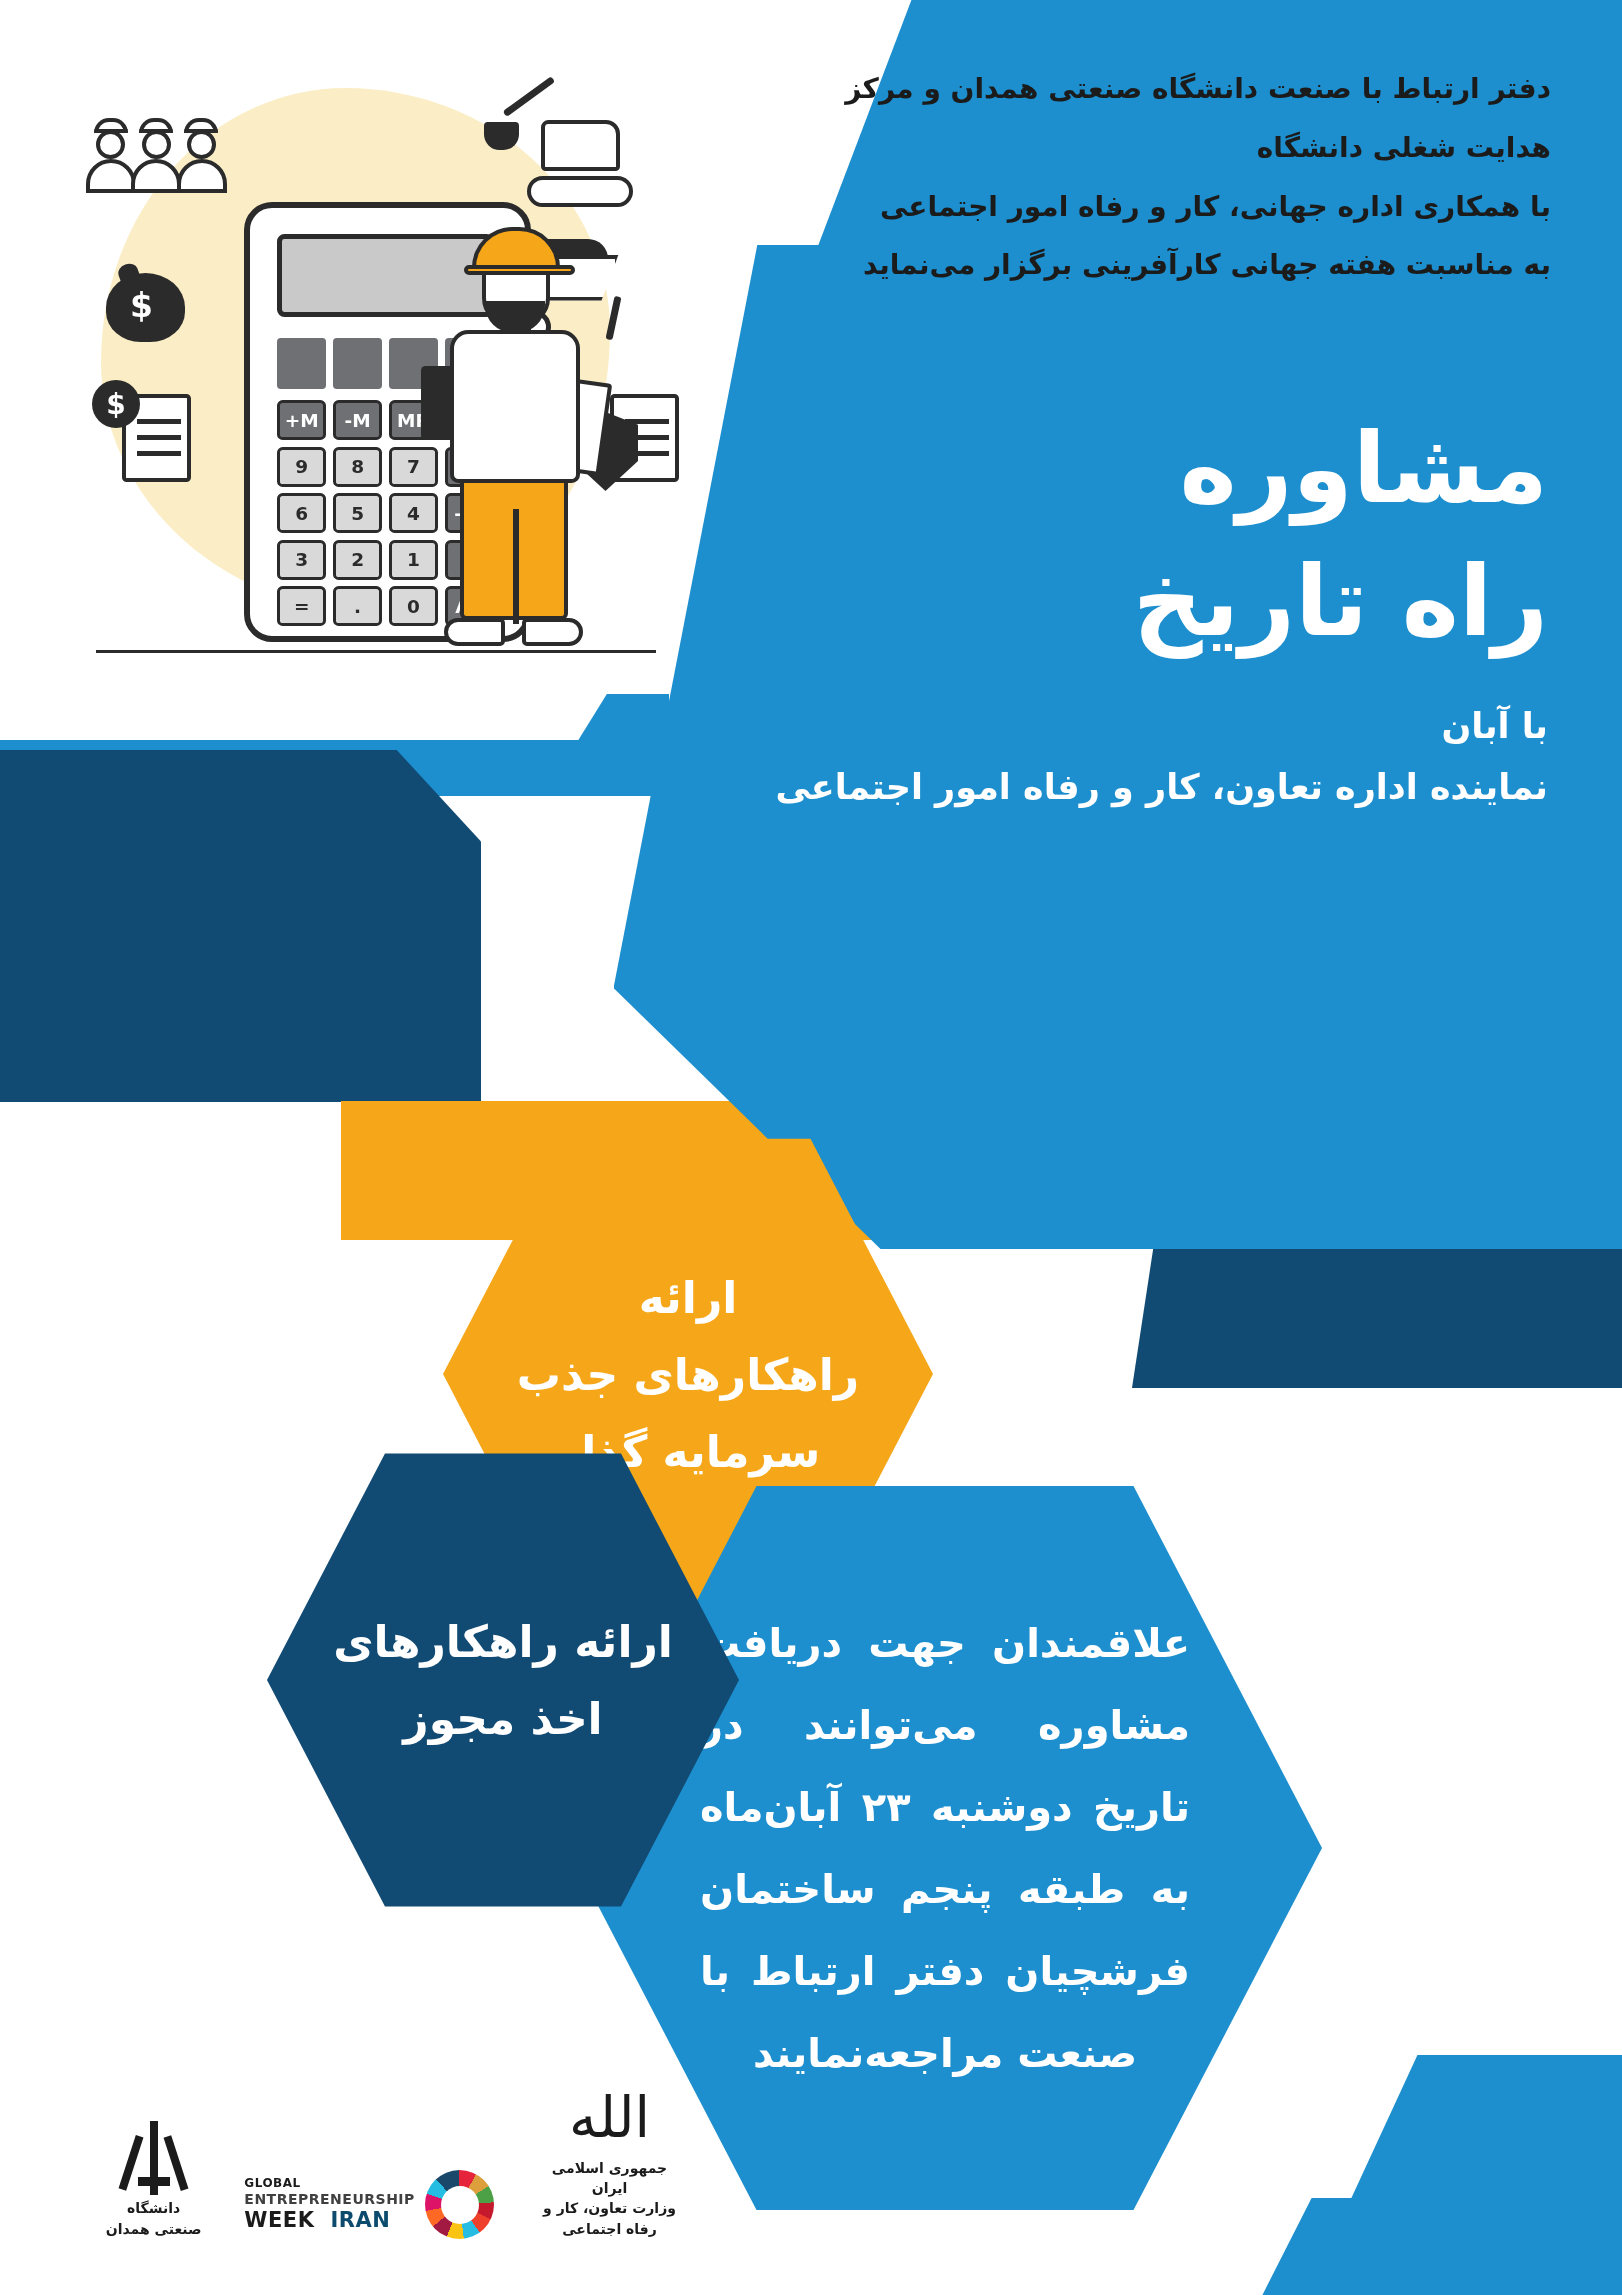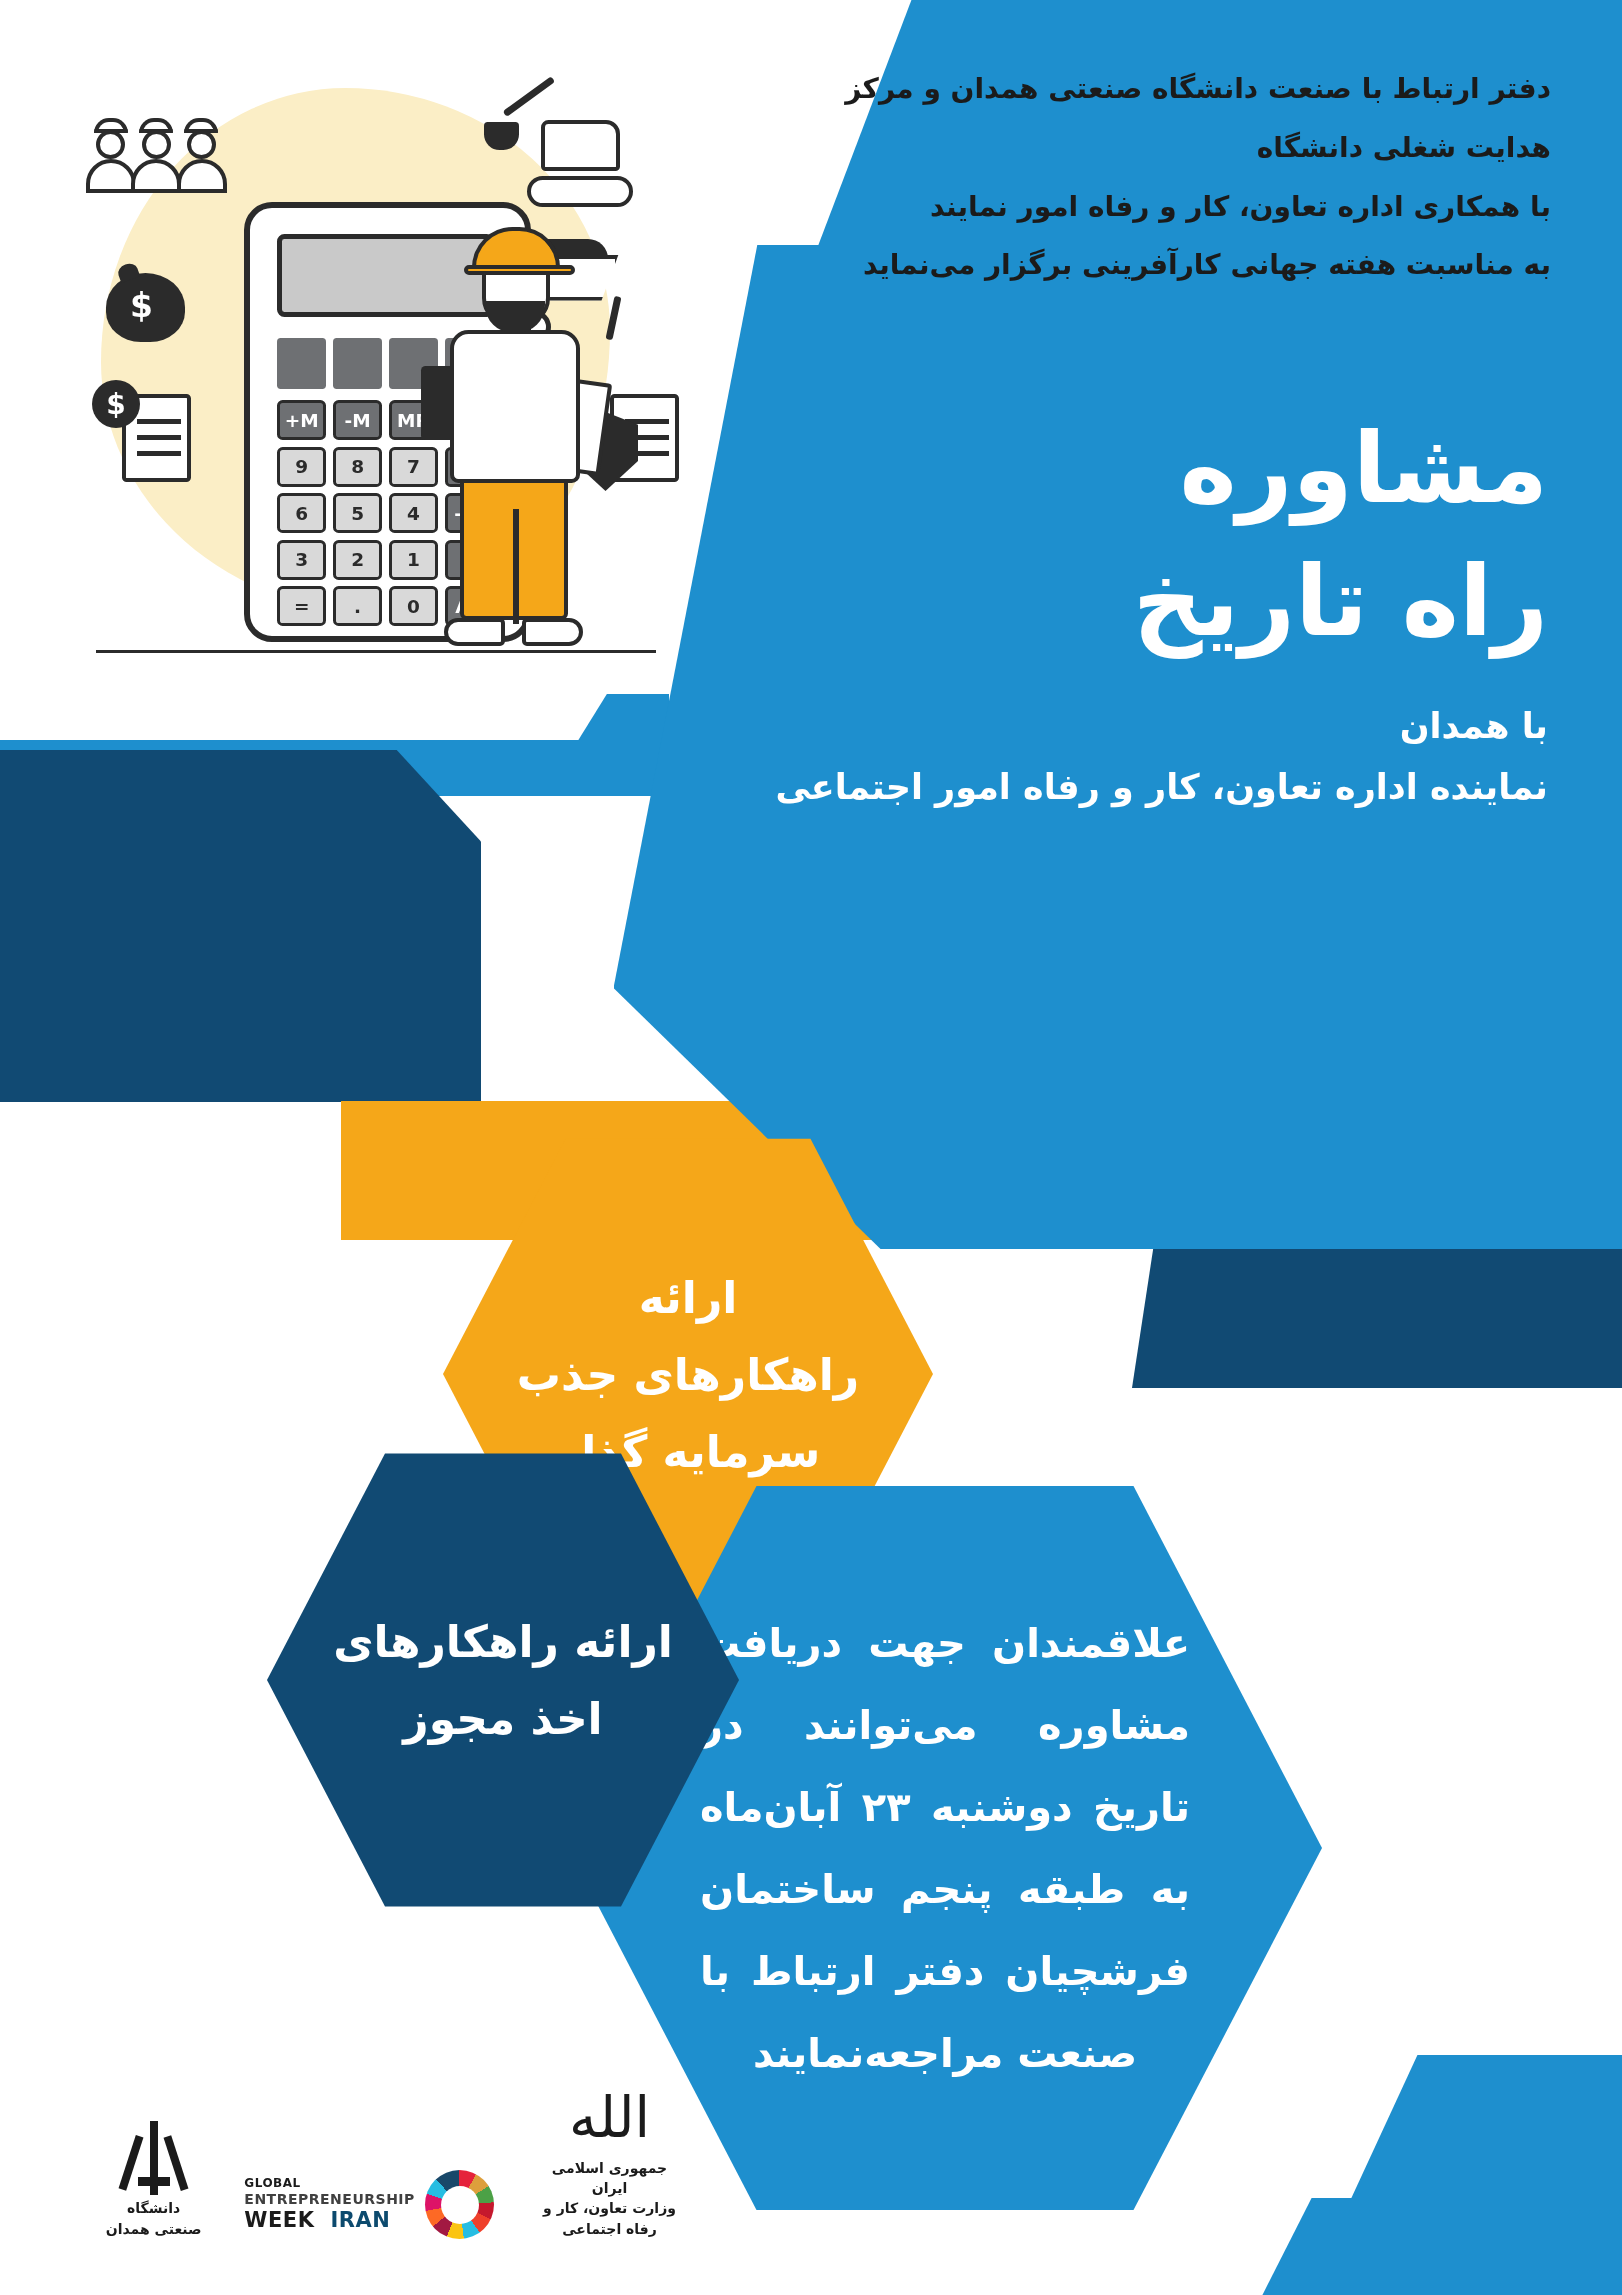--- a/index.html
+++ b/index.html
@@ -612,28 +612,28 @@
       <div class="w-shoe-r"></div>
       <div class="w-shirt"></div>
       <div class="w-face"></div>
       <div class="w-beard"></div>
       <div class="w-helmet"></div>
     </div>
   </div>
 
   <div class="header-block">
     <div>دفتر ارتباط با صنعت دانشگاه صنعتی همدان و مرکز هدایت شغلی دانشگاه</div>
-    <div>با همکاری اداره تعاون، کار و رفاه امور نمایند</div>
+    <div>با همکاری اداره جهانی، کار و رفاه امور اجتماعی</div>
     <div>به مناسبت هفته جهانی کارآفرینی برگزار می‌نماید</div>
   </div>
 
   <div class="hero-titles">
     <div class="hero-line">مشاوره</div>
     <div class="hero-line">راه تاریخ</div>
-    <div class="hero-sub1">با همدان</div>
+    <div class="hero-sub1">با آبان</div>
     <div class="hero-sub2">نماینده اداره تعاون، کار و رفاه امور اجتماعی</div>
   </div>
 
   <div class="hex hex-orange">
     <div class="hex-text">ارائه<br>راهکارهای جذب<br>سرمایه گذار</div>
   </div>
 
   <div class="hex hex-blue-big">
     <div class="hex-text">علاقمندان جهت دریافت مشاوره می‌توانند در تاریخ دوشنبه ۲۳ آبان‌ماه به طبقه پنجم ساختمان فرشچیان دفتر ارتباط با صنعت مراجعه‌نمایند</div>
   </div>

